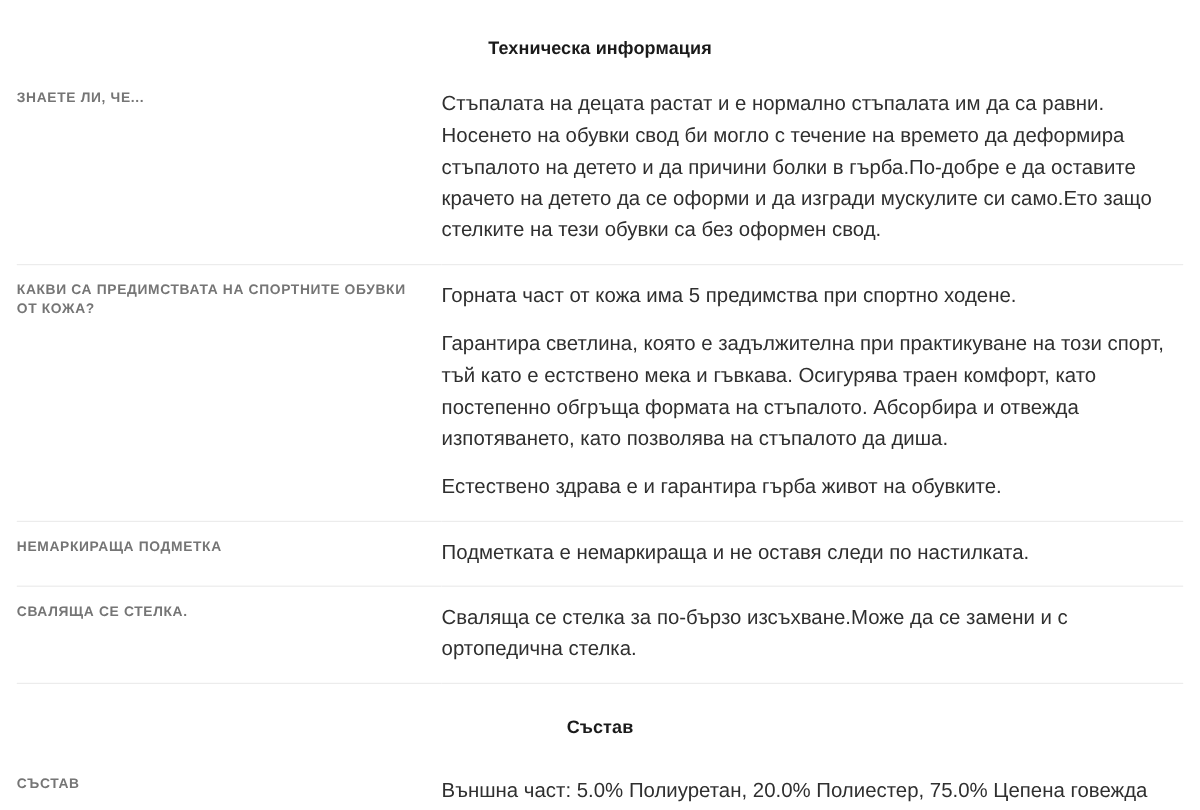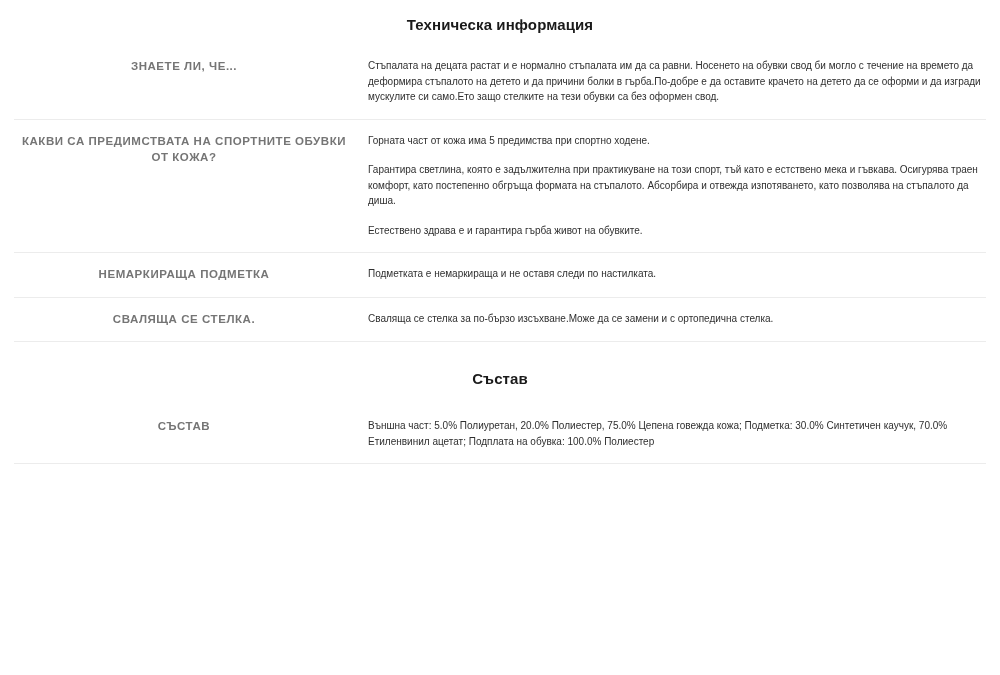--- a/index.html
+++ b/index.html
@@ -13,21 +13,21 @@
     height: 675px;
     font-family: "Liberation Sans", "DejaVu Sans", sans-serif;
     color: #333333;
     overflow: hidden;
   }
   .page {
     width: 1000px;
     height: 641px;
     position: relative;
     box-sizing: border-box;
-    padding: 0 14px;
+    padding: 16px 14px;
   }
   .section-title {
     text-align: center;
     font-size: 15px;
     font-weight: bold;
     color: #1a1a1a;
     letter-spacing: 0.1px;
   }
   .section-title.first { padding-top: 16px; padding-bottom: 12px; }
   .section-title.mid   { padding-top: 28px; padding-bottom: 18px; }
@@ -46,24 +46,23 @@
   }
   .label-cell {
     width: 340px;
     padding-right: 14px !important;
     font-size: 11.5px;
     font-weight: bold;
     letter-spacing: 0.55px;
     text-transform: uppercase;
     color: #757575;
     line-height: 1.45;
-    text-align: center;
   }
   .value-cell {
-    font-size: 10px;
+    font-size: 17px;
     line-height: 1.55;
     color: #2f2f2f;
   }
   .value-cell p {
     margin: 0 0 14px 0;
   }
   .value-cell p:last-child {
     margin-bottom: 0;
   }
 </style>

